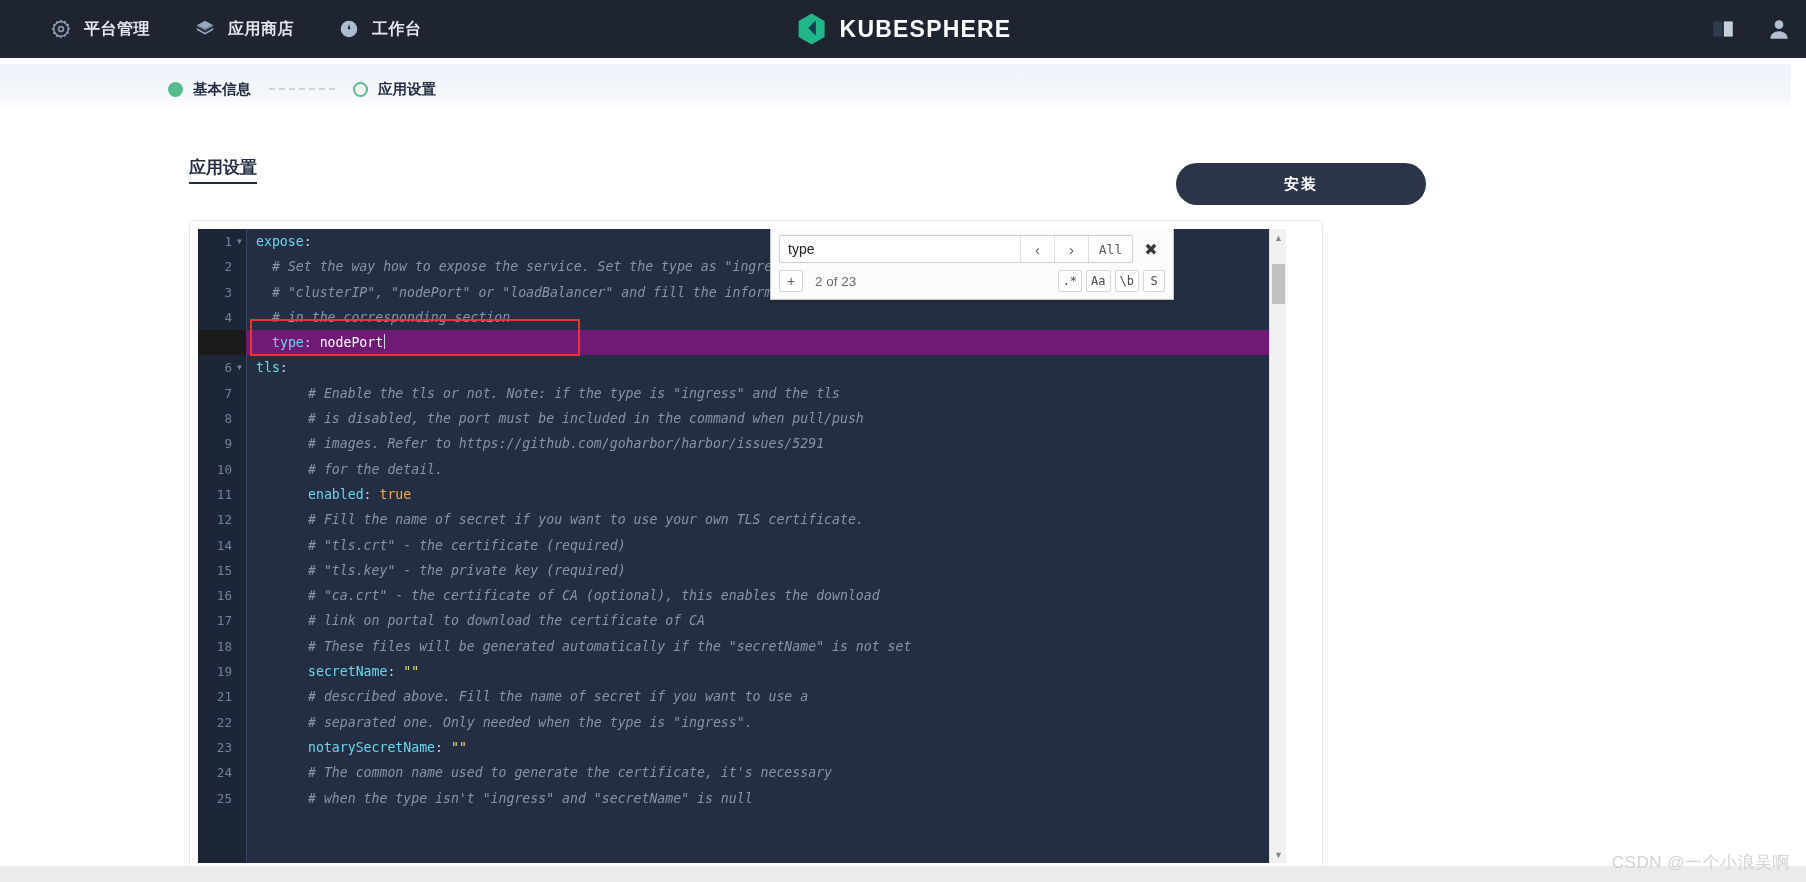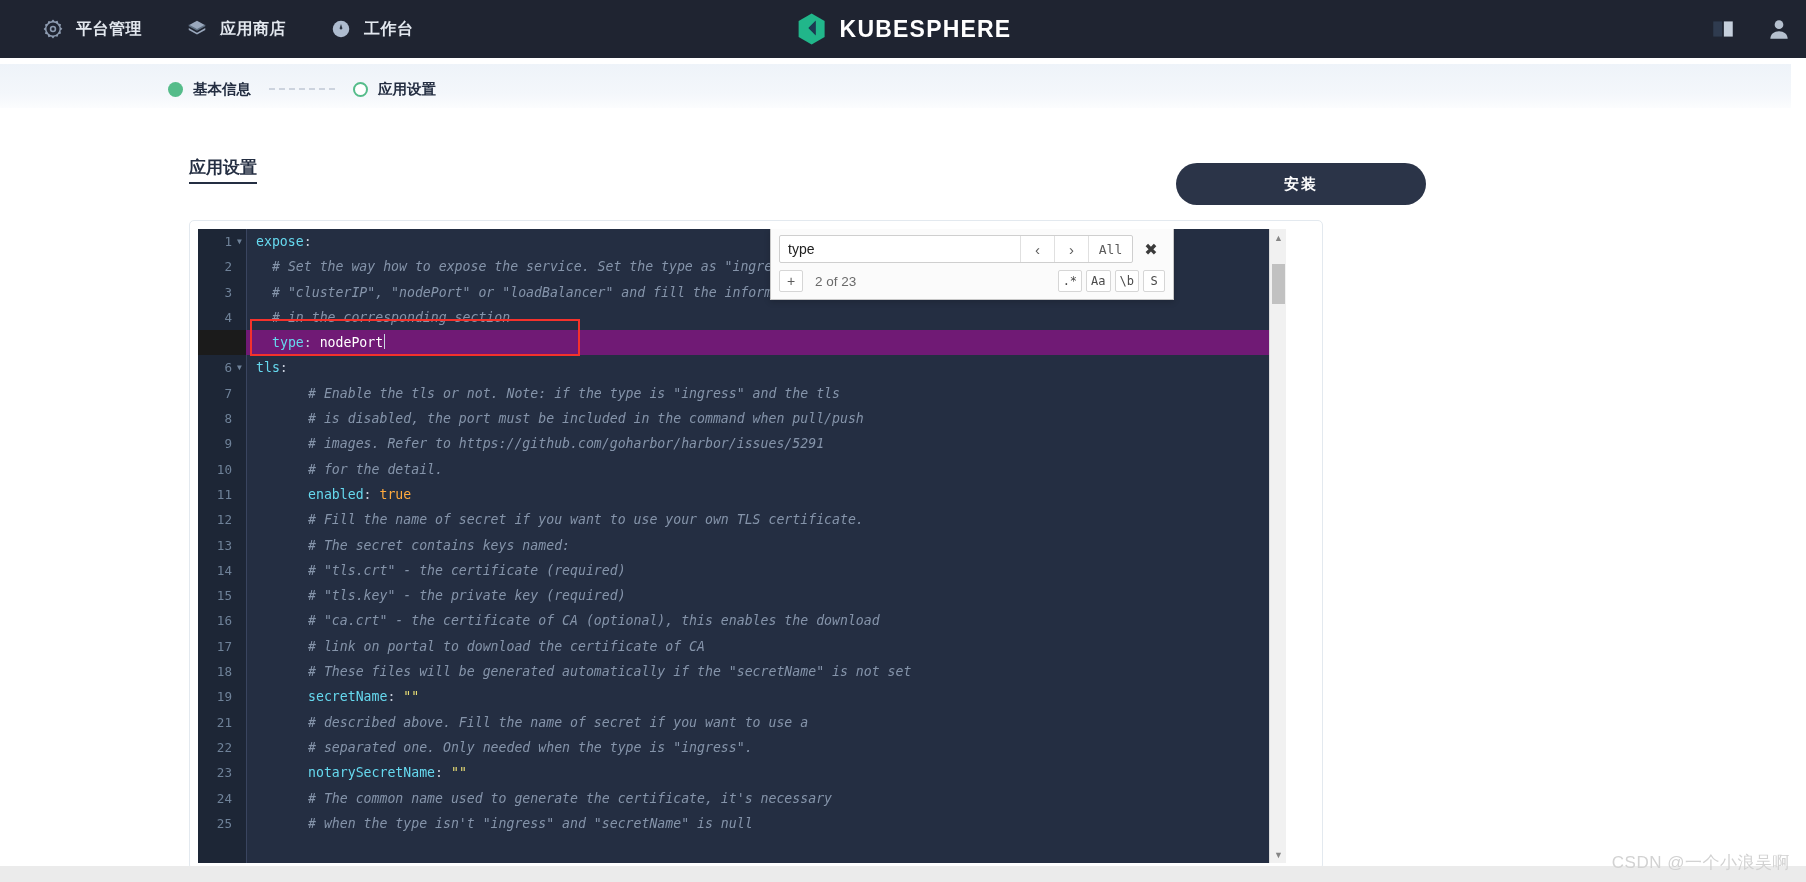--- a/index.html
+++ b/index.html
@@ -10,21 +10,21 @@
     overflow: hidden;
   }
   #app { position: relative; width: 1806px; height: 882px; background:#fff; }
 
   
   .topnav {
     position: absolute; top: 0; left: 0; width: 1806px; height: 58px;
     background: #1f2431;
     display: flex; align-items: center;
   }
-  .nav-left { display: flex; align-items: center; padding-left: 20px; gap: 0px; }
+  .nav-left { display: flex; align-items: center; padding-left: 28px; gap: 0px; }
   .nav-item {
     display: flex; align-items: center; gap: 12px;
     padding: 0 22px; height: 58px; cursor: pointer;
   }
   .nav-item .label {
     color: #e3e8ef; font-size: 16px; font-weight: 700;
     letter-spacing: .5px; white-space: nowrap;
   }
   .nav-ico { width: 22px; height: 22px; display:block; }
 
@@ -321,21 +321,20 @@
               <div class="crow"><span class="ln">3</span><span class="ctext ind1"><span class="c"># "clusterIP", "nodePort" or "loadBalancer" and fill the information</span></span></div>
               <div class="crow"><span class="ln">4</span><span class="ctext ind1"><span class="c"># in the corresponding section</span></span></div>
               <div class="crow active"><span class="ln">5</span><span class="ctext ind1"><span class="k">type</span><span class="p">: </span><span class="v">nodePort</span><span class="caret"></span></span></div>
               <div class="crow"><span class="ln">6</span><span class="fold">▼</span><span class="ctext"><span class="k">tls</span><span class="p">:</span></span></div>
               <div class="crow"><span class="ln">7</span><span class="ctext ind2"><span class="c"># Enable the tls or not. Note: if the type is "ingress" and the tls</span></span></div>
               <div class="crow"><span class="ln">8</span><span class="ctext ind2"><span class="c"># is disabled, the port must be included in the command when pull/push</span></span></div>
               <div class="crow"><span class="ln">9</span><span class="ctext ind2"><span class="c"># images. Refer to https://github.com/goharbor/harbor/issues/5291</span></span></div>
               <div class="crow"><span class="ln">10</span><span class="ctext ind2"><span class="c"># for the detail.</span></span></div>
               <div class="crow"><span class="ln">11</span><span class="ctext ind2"><span class="k">enabled</span><span class="p">: </span><span class="n">true</span></span></div>
               <div class="crow"><span class="ln">12</span><span class="ctext ind2"><span class="c"># Fill the name of secret if you want to use your own TLS certificate.</span></span></div>
-              <div class="crow"><span class="ln">13</span><span class="ctext ind2"><span class="c"># The secret contains keys named:</span></span></div>
               <div class="crow"><span class="ln">14</span><span class="ctext ind2"><span class="c"># "tls.crt" - the certificate (required)</span></span></div>
               <div class="crow"><span class="ln">15</span><span class="ctext ind2"><span class="c"># "tls.key" - the private key (required)</span></span></div>
               <div class="crow"><span class="ln">16</span><span class="ctext ind2"><span class="c"># "ca.crt" - the certificate of CA (optional), this enables the download</span></span></div>
               <div class="crow"><span class="ln">17</span><span class="ctext ind2"><span class="c"># link on portal to download the certificate of CA</span></span></div>
               <div class="crow"><span class="ln">18</span><span class="ctext ind2"><span class="c"># These files will be generated automatically if the "secretName" is not set</span></span></div>
               <div class="crow"><span class="ln">19</span><span class="ctext ind2"><span class="k">secretName</span><span class="p">: </span><span class="s">""</span></span></div>
               <div class="crow"><span class="ln">21</span><span class="ctext ind2"><span class="c"># described above. Fill the name of secret if you want to use a</span></span></div>
               <div class="crow"><span class="ln">22</span><span class="ctext ind2"><span class="c"># separated one. Only needed when the type is "ingress".</span></span></div>
               <div class="crow"><span class="ln">23</span><span class="ctext ind2"><span class="k">notarySecretName</span><span class="p">: </span><span class="s">""</span></span></div>
               <div class="crow"><span class="ln">24</span><span class="ctext ind2"><span class="c"># The common name used to generate the certificate, it's necessary</span></span></div>

